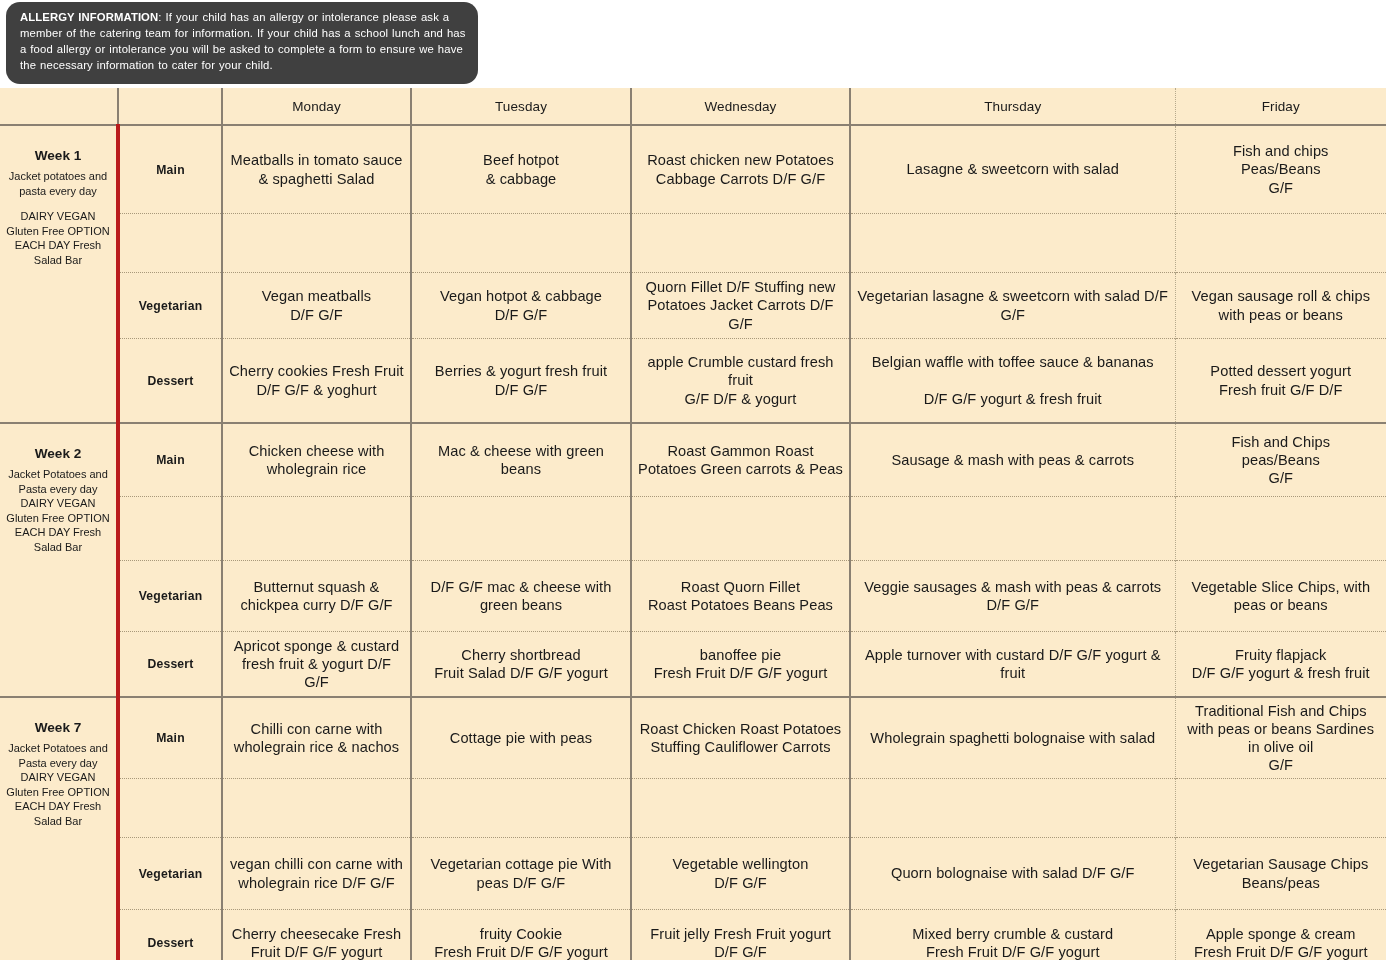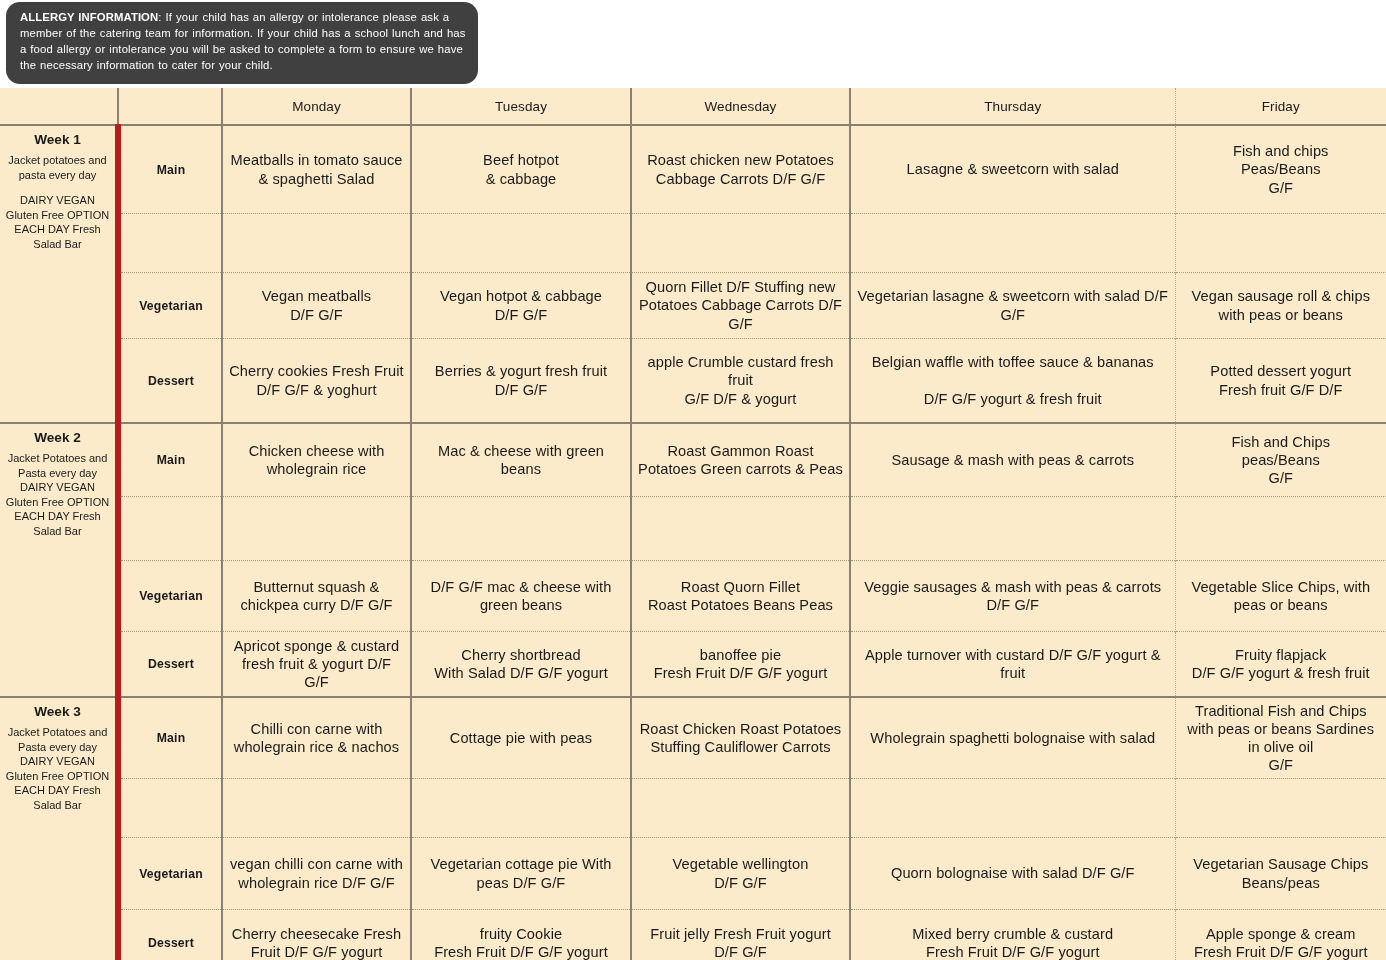--- a/index.html
+++ b/index.html
@@ -78,25 +78,25 @@
     border-right: 2px solid #8a8072;
   }
   .hdr-row th.col-fri {
     border-right: 0;
     border-left: 1px dotted #b5a98c;
   }
   .hdr-row th.col-thu { border-right: 0; }
 
   
   td.week-cell {
-    border-right: 6px solid #b91c1c;
+    border-right: 4px solid #b91c1c;
     border-bottom: 2px solid #8a8072;
     font-size: 12.6px;
     line-height: 1.33;
-    padding: 0 4px;
+    padding: 16px 4px;
     vertical-align: top;
   }
   td.cat-cell {
     border-right: 2px solid #8a8072;
     font-size: 12.2px;
     font-weight: bold;
     letter-spacing: 0.2px;
   }
   td.day-cell {
     border-right: 2px solid #8a8072;
@@ -194,21 +194,21 @@
       <td class="day-cell"><span class="cell-text"></span></td>
       <td class="day-cell col-thu"><span class="cell-text"></span></td>
       <td class="day-cell col-fri"><span class="cell-text"></span></td>
     </tr>
     <tr class="sep-dotted">
       <td class="cat-cell" style="height:65px">Vegetarian</td>
       <td class="day-cell"><span class="cell-text">Vegan meatballs
 D/F G/F</span></td>
       <td class="day-cell"><span class="cell-text">Vegan hotpot &amp; cabbage
 D/F G/F</span></td>
-      <td class="day-cell"><span class="cell-text">Quorn Fillet D/F Stuffing new Potatoes Cabbage Carrots D/F G/F</span></td>
+      <td class="day-cell"><span class="cell-text">Quorn Fillet D/F Stuffing new Potatoes Jacket Carrots D/F G/F</span></td>
       <td class="day-cell col-thu"><span class="cell-text">Vegetarian lasagne &amp; sweetcorn with salad D/F G/F</span></td>
       <td class="day-cell col-fri"><span class="cell-text">Vegan sausage roll &amp; chips with peas or beans</span></td>
     </tr>
     <tr class="sep-dotted week-end">
       <td class="cat-cell" style="height:83px">Dessert</td>
       <td class="day-cell"><span class="cell-text">Cherry cookies Fresh Fruit D/F G/F &amp; yoghurt</span></td>
       <td class="day-cell"><span class="cell-text">Berries &amp; yogurt fresh fruit
 D/F G/F</span></td>
       <td class="day-cell"><span class="cell-text">apple Crumble custard fresh fruit
 G/F  D/F &amp; yogurt</span></td>
@@ -248,31 +248,31 @@
       <td class="day-cell"><span class="cell-text">D/F G/F mac &amp; cheese with green beans</span></td>
       <td class="day-cell"><span class="cell-text">Roast Quorn Fillet
 Roast Potatoes Beans Peas</span></td>
       <td class="day-cell col-thu"><span class="cell-text">Veggie sausages &amp; mash with peas &amp; carrots D/F G/F</span></td>
       <td class="day-cell col-fri"><span class="cell-text">Vegetable Slice Chips, with peas or beans</span></td>
     </tr>
     <tr class="sep-dotted week-end">
       <td class="cat-cell" style="height:64px">Dessert</td>
       <td class="day-cell"><span class="cell-text">Apricot sponge &amp; custard fresh fruit &amp; yogurt D/F G/F</span></td>
       <td class="day-cell"><span class="cell-text">Cherry shortbread
-With Salad D/F G/F yogurt</span></td>
+Fruit Salad D/F G/F yogurt</span></td>
       <td class="day-cell"><span class="cell-text">banoffee pie
 Fresh Fruit D/F G/F yogurt</span></td>
       <td class="day-cell col-thu"><span class="cell-text">Apple turnover with custard  D/F G/F yogurt &amp; fruit</span></td>
       <td class="day-cell col-fri"><span class="cell-text">Fruity flapjack
 D/F G/F yogurt &amp; fresh fruit</span></td>
     </tr>
 
     <tr>
       <td class="week-cell" rowspan="4" style="border-bottom:0">
-        <span class="week-title">Week 3</span>
+        <span class="week-title">Week 7</span>
         <span class="week-note">Jacket Potatoes and Pasta every day</span>
         <span class="week-note">DAIRY VEGAN Gluten Free OPTION EACH DAY Fresh Salad Bar</span>
       </td>
       <td class="cat-cell" style="height:80px">Main</td>
       <td class="day-cell"><span class="cell-text">Chilli con carne with wholegrain rice &amp; nachos</span></td>
       <td class="day-cell"><span class="cell-text">Cottage pie with peas</span></td>
       <td class="day-cell"><span class="cell-text">Roast Chicken Roast Potatoes Stuffing Cauliflower Carrots</span></td>
       <td class="day-cell col-thu"><span class="cell-text">Wholegrain spaghetti bolognaise with salad</span></td>
       <td class="day-cell col-fri"><span class="cell-text">Traditional Fish and Chips with peas or beans Sardines in olive oil
 G/F</span></td>

